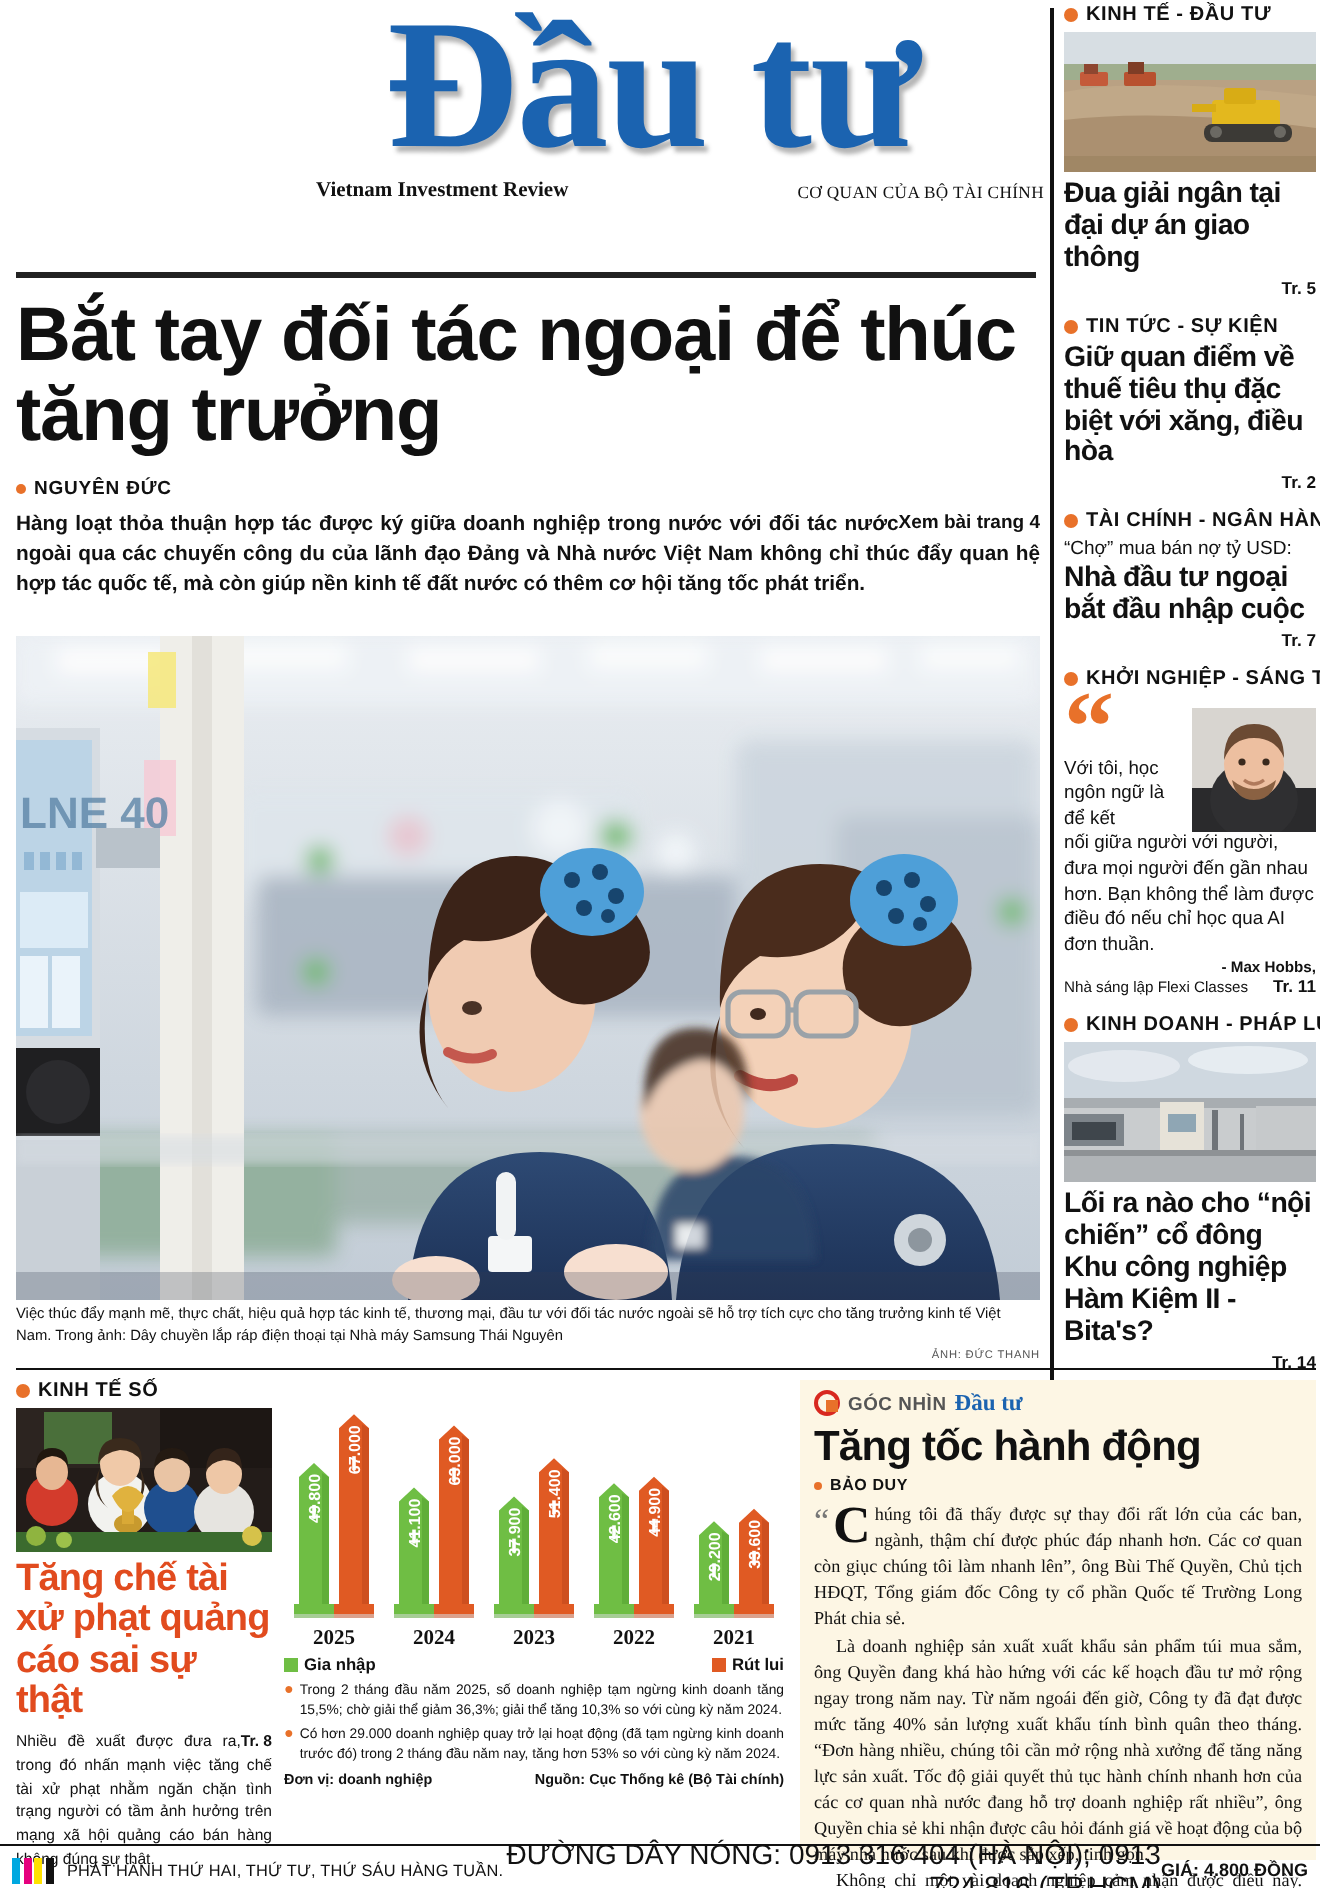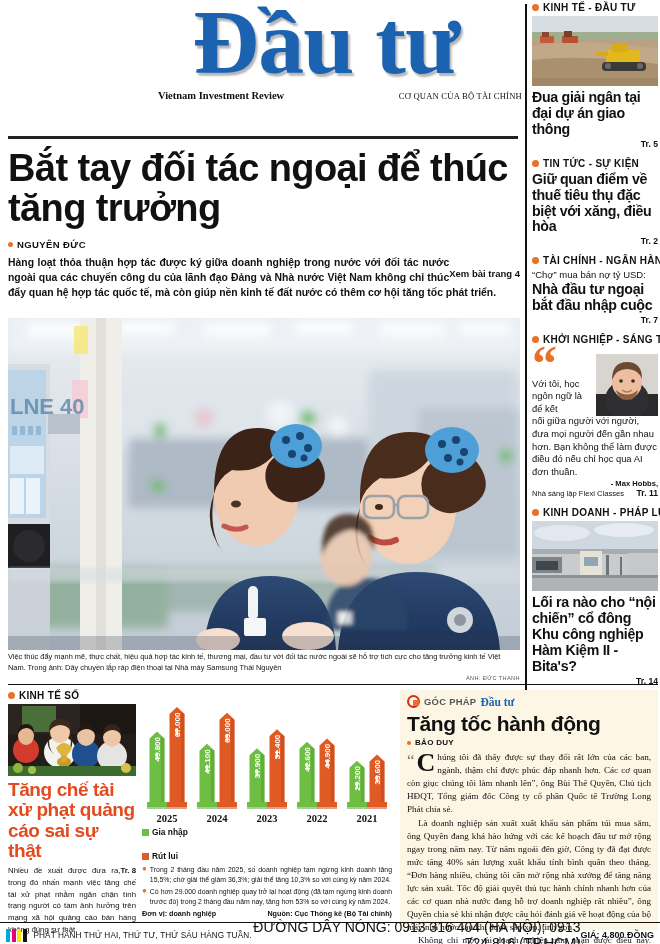--- a/index.html
+++ b/index.html
@@ -46,21 +46,21 @@
     font-weight:bold; font-size:38px; line-height:1.06;
     letter-spacing:-.6px; color:#111;
   }
   .byline { display:flex; align-items:center; gap:4px; margin-top:10px; }
   .byline .dot { width:5px; height:5px; border-radius:50%; background:#e8712a; display:inline-block; }
   .byline .nm { font-size:9.5px; font-weight:bold; letter-spacing:.4px; color:#111; }
   .lead-deck {
     margin-top:5px; font-size:10.4px; line-height:1.45; color:#111;
     text-align:justify; font-weight:600;
   }
-  .deck-ref { float:right; font-weight:bold; font-size:9.5px;margin-top:12px; }
+  .deck-ref { float:right; font-weight:bold; font-size:9.5px; }
 
   
   .mainphoto { position:absolute; left:8px; top:318px; width:512px; height:332px; overflow:hidden; background:#cfd6dd; }
   .mainphoto svg { display:block; width:100%; height:100%; }
   .photo-cap { position:absolute; left:8px; top:652px; width:512px; font-size:7.4px; line-height:1.45; color:#111; }
   .photo-cred { text-align:right; font-size:5.6px; color:#555; letter-spacing:.4px; margin-top:1px; }
 
   
   .vrule { position:absolute; left:525px; top:4px; width:1.6px; height:700px; background:#111; }
 
@@ -99,21 +99,21 @@
   .bl-body .pg { float:right; font-weight:bold; }
 
   
   .chart-box { position:absolute; left:142px; top:690px; width:250px; }
   .chart-title {
     background:#1b63b0; color:#fff; font-size:10.2px; font-weight:bold;
     text-align:center; padding:4px 2px; letter-spacing:.1px;
   }
   .chart-area { position:relative; width:250px; height:132px; margin-top:4px; }
   .chart-svg { display:block; width:250px; height:132px; }
-  .chart-legend { display:flex; justify-content:space-between; gap:14px; margin-top:1px;flex-direction:column; }
+  .chart-legend { display:flex; justify-content:space-between; gap:14px; margin-top:1px; }
   .lg { display:flex; align-items:center; gap:3px; font-size:8.4px; font-weight:bold; color:#111; }
   .lg .sw { width:7px; height:7px; display:inline-block; }
   .chart-notes { margin-top:4px; }
   .cnote { display:flex; gap:3px; font-size:6.9px; line-height:1.45; color:#111; text-align:justify; margin-bottom:2px; }
   .cnote .bd { color:#e8712a; font-size:8px; line-height:1; flex:none; }
   .chart-foot { display:flex; justify-content:space-between; font-size:7.2px; font-weight:bold; color:#111; margin-top:1px; }
 
   
   .br { position:absolute; left:400px; top:690px; width:258px; height:240px; background:#fdf6e4; padding:5px 7px 4px; }
   .br-kick { display:flex; align-items:center; gap:4px; }
@@ -562,21 +562,21 @@
     </div>
     <div class="chart-foot">
       <span>Đơn vị: doanh nghiệp</span>
       <span>Nguồn: Cục Thống kê (Bộ Tài chính)</span>
     </div>
   </div>
 
   <div class="br">
     <div class="br-kick">
       <span class="br-logo"></span>
-      <span class="t1">GÓC PHÁP</span>
+      <span class="t1">GÓC NHÌN</span>
       <span class="t2">Đầu tư</span>
     </div>
     <div class="br-head">Tăng tốc hành động</div>
     <div class="br-by">
       <span class="dot"></span>
       <span class="nm">BẢO DUY</span>
     </div>
     <div class="br-body">
       <p style="text-indent:0">
         <span class="dropq">“</span><span class="dropc">C</span><span>húng tôi đã thấy được sự thay đổi rất lớn của các ban, ngành, thậm chí được phúc đáp nhanh hơn. Các cơ quan còn giục chúng tôi làm nhanh lên”, ông Bùi Thế Quyền, Chủ tịch HĐQT, Tổng giám đốc Công ty cổ phần Quốc tế Trường Long Phát chia sẻ.</span>

